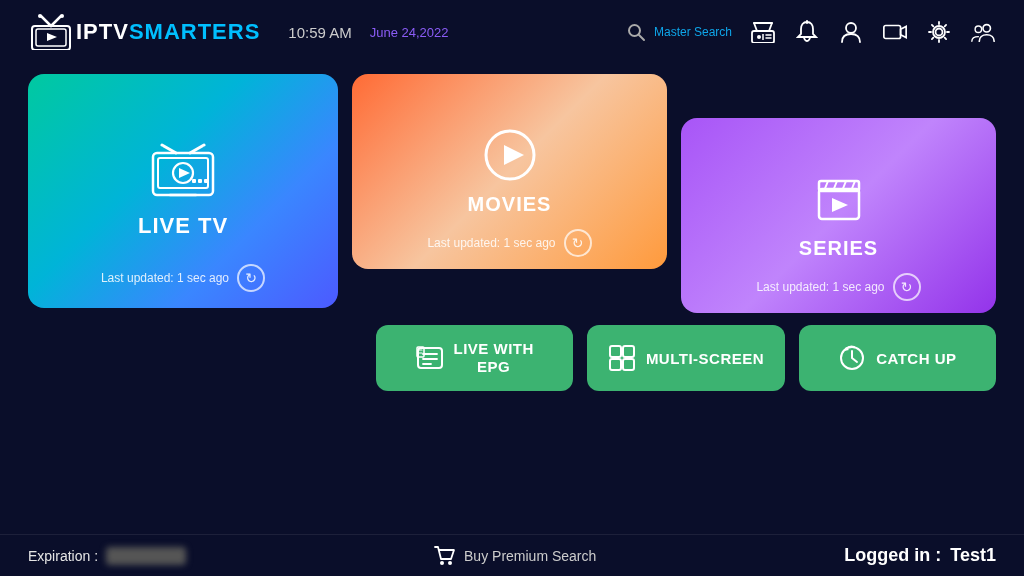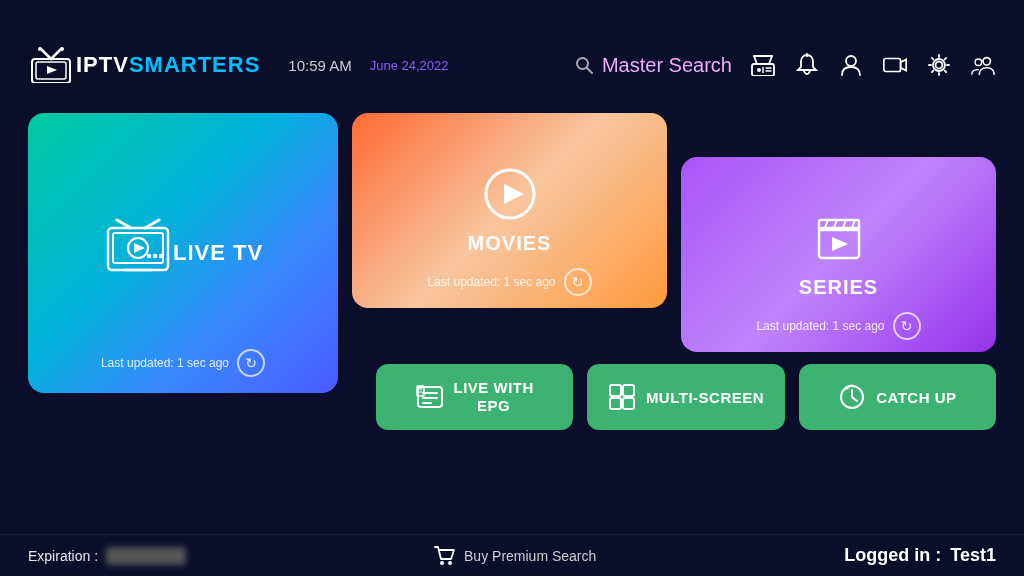--- a/index.html
+++ b/index.html
@@ -10,24 +10,23 @@
       font-family: 'Arial', sans-serif;
       color: white;
       overflow: hidden;
       position: relative;
     }
 
     
     .header {
       display: flex;
       align-items: center;
-      padding: 20px 28px;
+      padding: 14px 28px;
       gap: 18px;
       background: #0a0e2a;
-      margin-top: 27px;
     }
 
     .logo-area {
       display: flex;
       align-items: center;
       gap: 0;
     }
 
     .logo-icon {
       width: 46px;
@@ -66,22 +65,22 @@
     .search-area {
       display: flex;
       align-items: center;
       gap: 8px;
       cursor: pointer;
     }
 
     .search-area svg { color: #aaa; }
 
     .search-text {
-      font-size: 20px;
-      color: #f0abfc;
+      font-size: 12px;
+      color: #0ea5e9;
     }
 
     .header-icons {
       display: flex;
       align-items: center;
       gap: 18px;
     }
 
     .header-icon {
       width: 26px;
@@ -103,25 +102,25 @@
     }
 
     .cards-row {
       display: flex;
       gap: 14px;
     }
 
     
     .card-live-tv {
       width: 310px;
-      height: 280px;
+      height: 234px;
       border-radius: 16px;
       background: linear-gradient(135deg, #00c9a0 0%, #00b4d8 40%, #3a86ff 70%, #4c5aff 100%);
       display: flex;
-      flex-direction: row;
+      flex-direction: column;
       align-items: center;
       justify-content: center;
       position: relative;
       cursor: pointer;
       flex-shrink: 0;
     }
 
     .card-live-tv .card-title {
       font-size: 22px;
       font-weight: 700;

